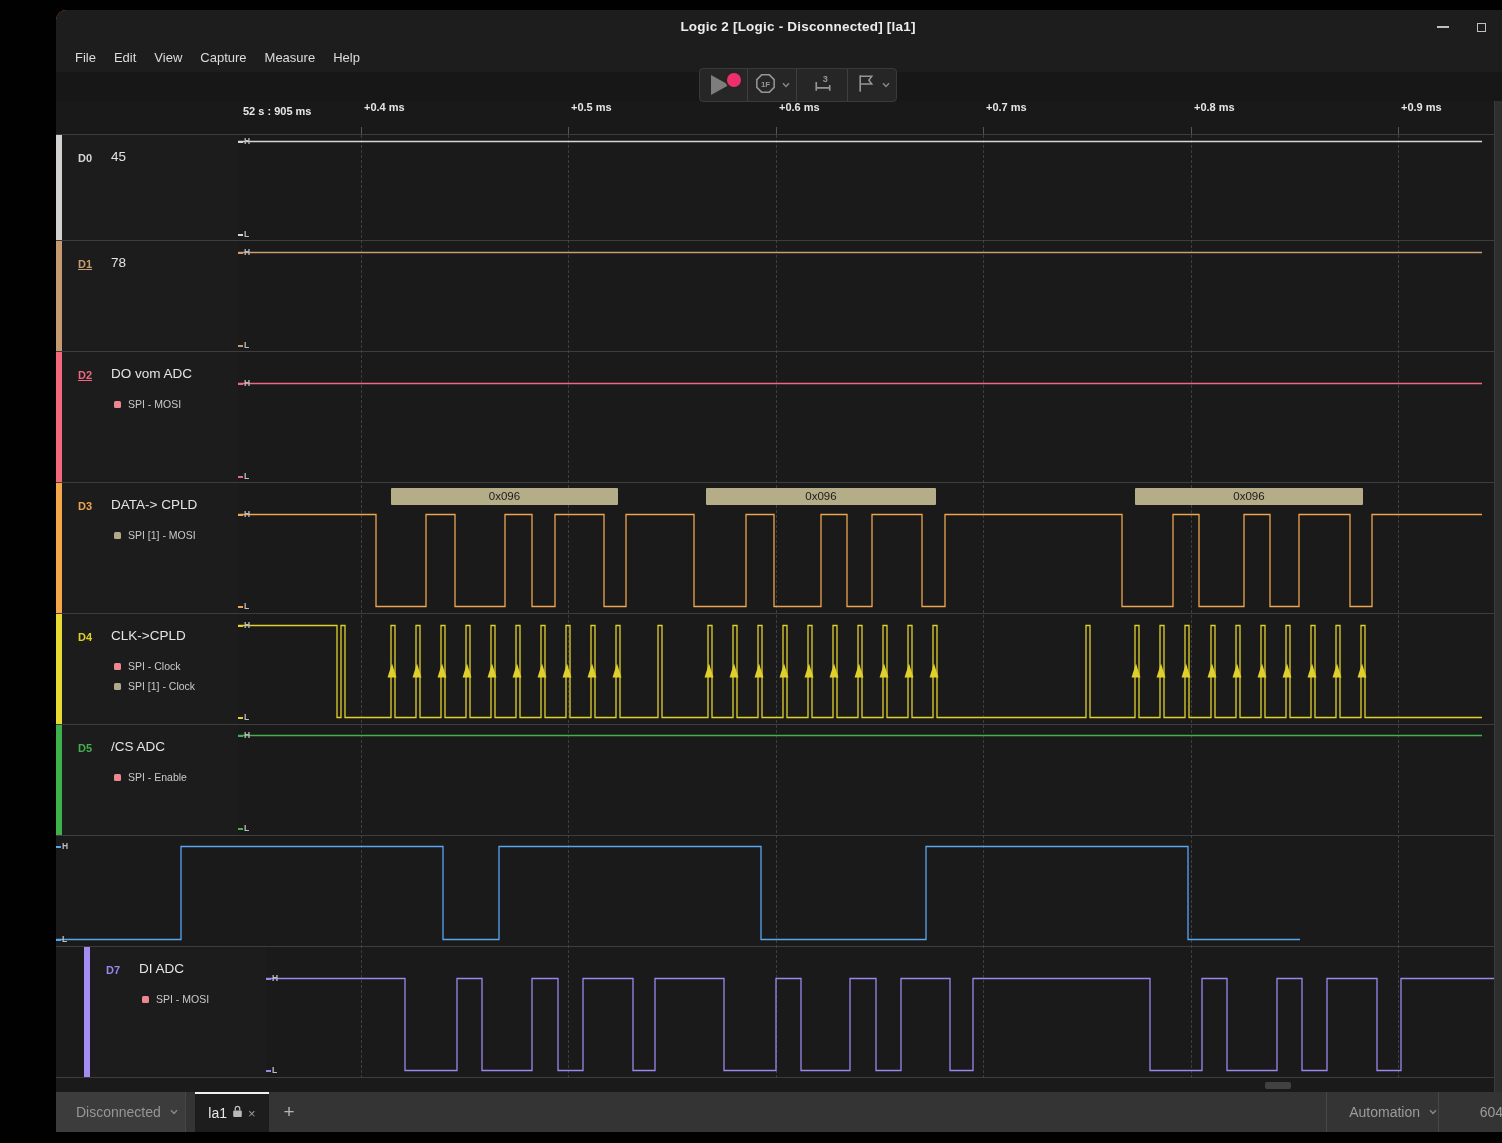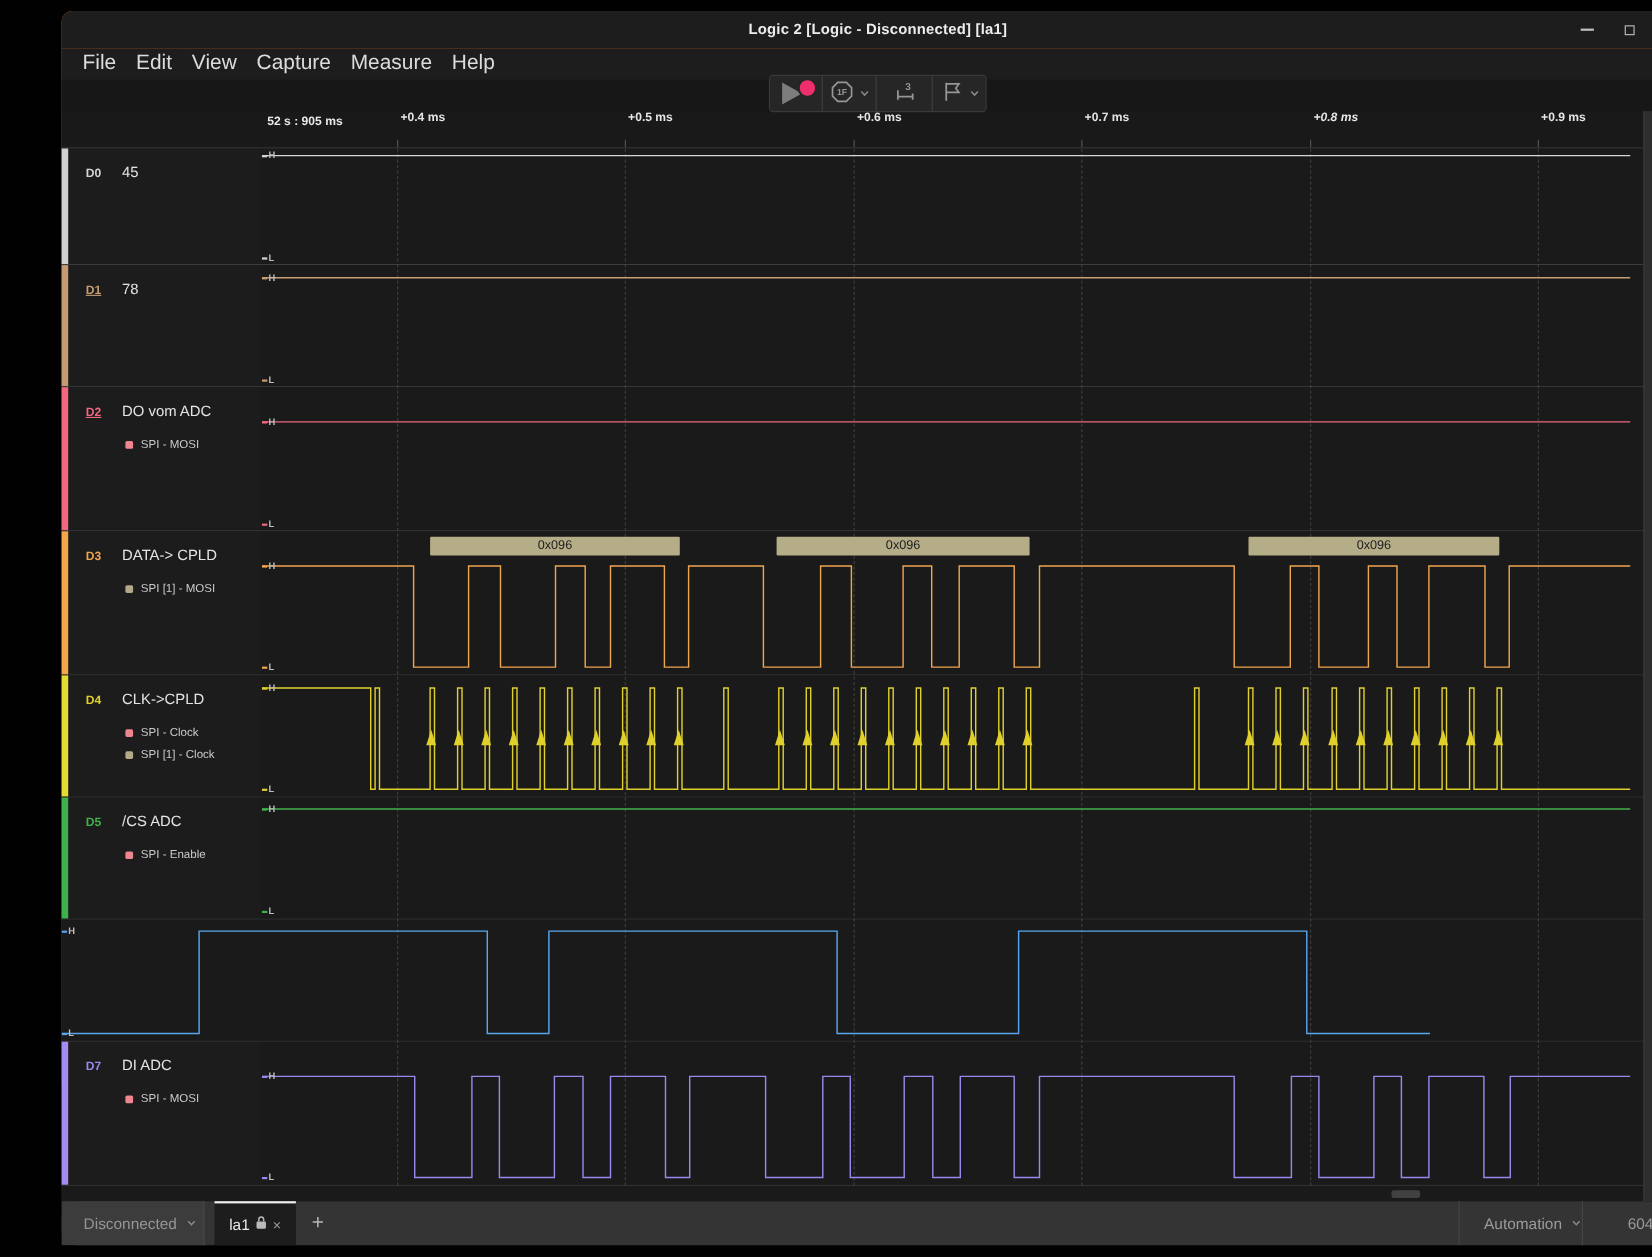--- a/index.html
+++ b/index.html
@@ -13,21 +13,21 @@
   .title { position:absolute; left:0; right:0; top:9px; text-align:center;
            font-size:13.5px; font-weight:bold; color:#ececec; letter-spacing:.2px; }
   .win-controls { position:absolute; right:14px; top:0; height:34px; display:flex; align-items:center; gap:24px; }
   .wc { width:14px; height:14px; display:flex; align-items:center; justify-content:center; cursor:default; }
   .minbar { width:12px; height:1.5px; background:#c0c0c0; display:block; }
   .maxbox { width:9px; height:9px; border:1.2px solid #c0c0c0; display:block; }
   .wc.close { color:#d0d0d0; font-size:17px; line-height:14px; }
 
   
   .menubar { height:28px; background:#1d1d1d; display:flex; align-items:center; padding-left:10px; }
-  .menu-item { color:#dcdcdc; font-size:19px; padding:0 9px; height:28px; line-height:28px; }
+  .menu-item { color:#dcdcdc; font-size:13px; padding:0 9px; height:28px; line-height:28px; }
 
   
   .content { position:relative; height:1020px; background:#1a1a1a; }
   .toolbar-strip { position:absolute; left:0; top:0; width:100%; height:29px; background:#171717; }
 
   .floating-toolbar { position:absolute; left:50%; transform:translateX(-50%); top:-4px; height:34px;
       background:#262626; border:1px solid #3a3a3a; border-radius:4px; display:flex; align-items:stretch; z-index:30; }
   .tb-btn { position:relative; background:transparent; border:none; display:flex; align-items:center; justify-content:center; gap:2px; cursor:pointer; }
   .tb-btn.record { width:47px; }
   .tb-btn.radix  { width:48px; }
@@ -156,21 +156,21 @@
         <div class="ruler-origin">52 s : 905 ms</div>
         <div id="ruler-ticks">
             <span class="tick-label" style="left: 308px;">+0.4 ms</span>
             <span class="tick-mark" style="left: 305px;"></span>
             <span class="tick-label" style="left: 515px;">+0.5 ms</span>
             <span class="tick-mark" style="left: 512px;"></span>
             <span class="tick-label" style="left: 723px;">+0.6 ms</span>
             <span class="tick-mark" style="left: 720px;"></span>
             <span class="tick-label" style="left: 930px;">+0.7 ms</span>
             <span class="tick-mark" style="left: 927px;"></span>
-            <span class="tick-label" style="left: 1138px; font-style: italic;">+0.8 ms</span>
+            <span class="tick-label" style="left: 1138px;">+0.8 ms</span>
             <span class="tick-mark" style="left: 1135px;"></span>
             <span class="tick-label" style="left: 1345px;">+0.9 ms</span>
             <span class="tick-mark" style="left: 1342px;"></span>
           </div>
       </div>
 
       <div class="channels" id="channels">
         <div class="gridlines" id="gridlines">
             <div class="gridline" style="left: 305px;"></div>
             <div class="gridline" style="left: 512px;"></div>
@@ -340,21 +340,21 @@
             <div class="ch-wave">
               <svg width="1256" height="111">
                 <path d="M0 103.5 L125 103.5 L125 10.5 L387 10.5 L387 103.5 L443 103.5 L443 10.5 L705 10.5 L705 103.5 L870 103.5 L870 10.5 L1132 10.5 L1132 103.5 L1244 103.5" fill="none" stroke="#58a6f0" stroke-width="1.3"></path>
               </svg>
               <span class="lvl-dash" style="top: 9.5px; background: rgb(88, 166, 240);"></span>
               <span class="lvl-letter" style="top: 4.5px;">H</span>
               <span class="lvl-dash" style="top: 102.5px; background: rgb(88, 166, 240);"></span>
               <span class="lvl-letter" style="top: 97.5px;">L</span>
             </div>
           </div>
-          <div class="ch-row" style="height: 131px;">
+          <div class="ch-row" style="height: 131px; padding-left: 28px;">
             <div class="ch-label">
               <div class="stripe" style="background: rgb(164, 140, 242);"></div>
               <span class="ch-id" style="color: rgb(157, 134, 238);">D7</span>
               <span class="ch-name">DI ADC</span>
               <div class="ch-subs">
                 <div class="ch-sub">
                   <span class="sub-bullet" style="background: rgb(238, 134, 143);"></span>
                   <span class="sub-text">SPI - MOSI</span>
                 </div>
               </div>

